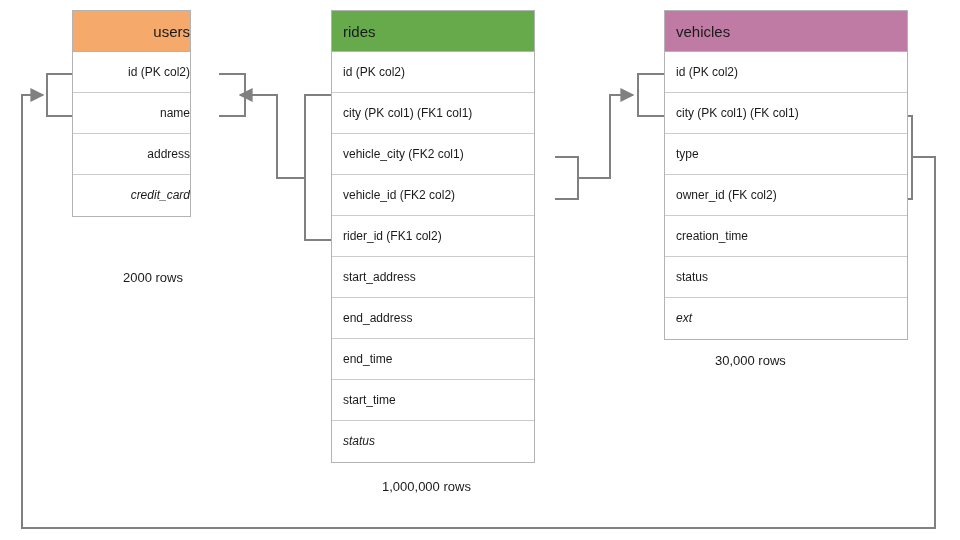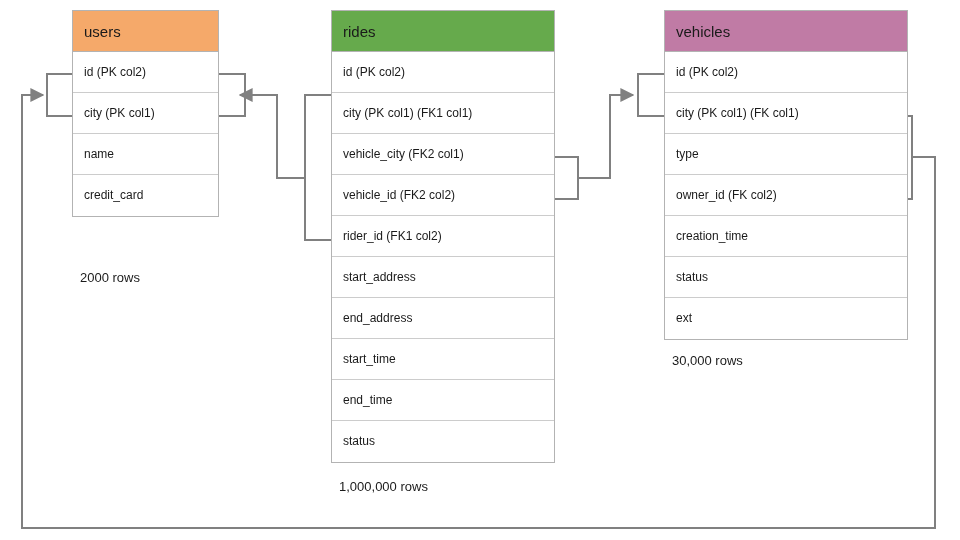--- a/index.html
+++ b/index.html
@@ -52,27 +52,29 @@
     padding: 0 0 0 11px;
     font-size: 12px;
     color: #1a1a1a;
     border-bottom: 1px solid #cccccc;
     white-space: nowrap;
     overflow: hidden;
     background: #ffffff;
   }
   .field-row.last-field {
     border-bottom: none;
+    font-style: italic;
   }
   .row-count {
     position: absolute;
     font-size: 13px;
     color: #1a1a1a;
     white-space: nowrap;
     z-index: 3;
+    margin-left: 43px;
   }
 </style>
 </head>
 <body>
 
 <div id="canvas">
 
   <svg id="connector-layer" viewBox="0 0 960 540" width="960" height="540" aria-hidden="true">
     <defs>
       <marker id="arrow-right" viewBox="0 0 10 10" refX="9" refY="5" markerWidth="7" markerHeight="7" orient="auto-start-reverse">
@@ -101,40 +103,40 @@
     <g>
 
       <path d="M 886 116 L 912 116 L 912 199 L 886 199" fill="none" stroke="#808080" stroke-width="2"></path>
 
       <path d="M 912 157 L 935 157 L 935 528 L 22 528 L 22 95 L 43 95" fill="none" stroke="#808080" stroke-width="2" marker-end="url(#arrow-right)"></path>
 
       <path d="M 72 74 L 47 74 L 47 116 L 72 116" fill="none" stroke="#808080" stroke-width="2"></path>
     </g>
   </svg>
 
-  <div class="entity" style="left:72px; top:10px; width:147px;">
+  <div class="entity" style="left:72px; top:10px; width:119px;text-align:right;">
     <div class="entity-header" style="background:#f5a96a;">users</div>
     <div class="field-row">id (PK col2)</div>
-    <div class="field-row">city (PK col1)</div>
     <div class="field-row">name</div>
+    <div class="field-row">address</div>
     <div class="field-row last-field">credit_card</div>
   </div>
   <div class="row-count" style="left:80px; top:270px;">2000 rows</div>
 
-  <div class="entity" style="left:331px; top:10px; width:224px;">
+  <div class="entity" style="left:331px; top:10px; width:204px;">
     <div class="entity-header" style="background:#66aa4c;">rides</div>
     <div class="field-row">id (PK col2)</div>
     <div class="field-row">city (PK col1) (FK1 col1)</div>
     <div class="field-row">vehicle_city (FK2 col1)</div>
     <div class="field-row">vehicle_id (FK2 col2)</div>
     <div class="field-row">rider_id (FK1 col2)</div>
     <div class="field-row">start_address</div>
     <div class="field-row">end_address</div>
+    <div class="field-row">end_time</div>
     <div class="field-row">start_time</div>
-    <div class="field-row">end_time</div>
     <div class="field-row last-field">status</div>
   </div>
   <div class="row-count" style="left:339px; top:479px;">1,000,000 rows</div>
 
   <div class="entity" style="left:664px; top:10px; width:244px;">
     <div class="entity-header" style="background:#c07ba5;">vehicles</div>
     <div class="field-row">id (PK col2)</div>
     <div class="field-row">city (PK col1) (FK col1)</div>
     <div class="field-row">type</div>
     <div class="field-row">owner_id (FK col2)</div>

